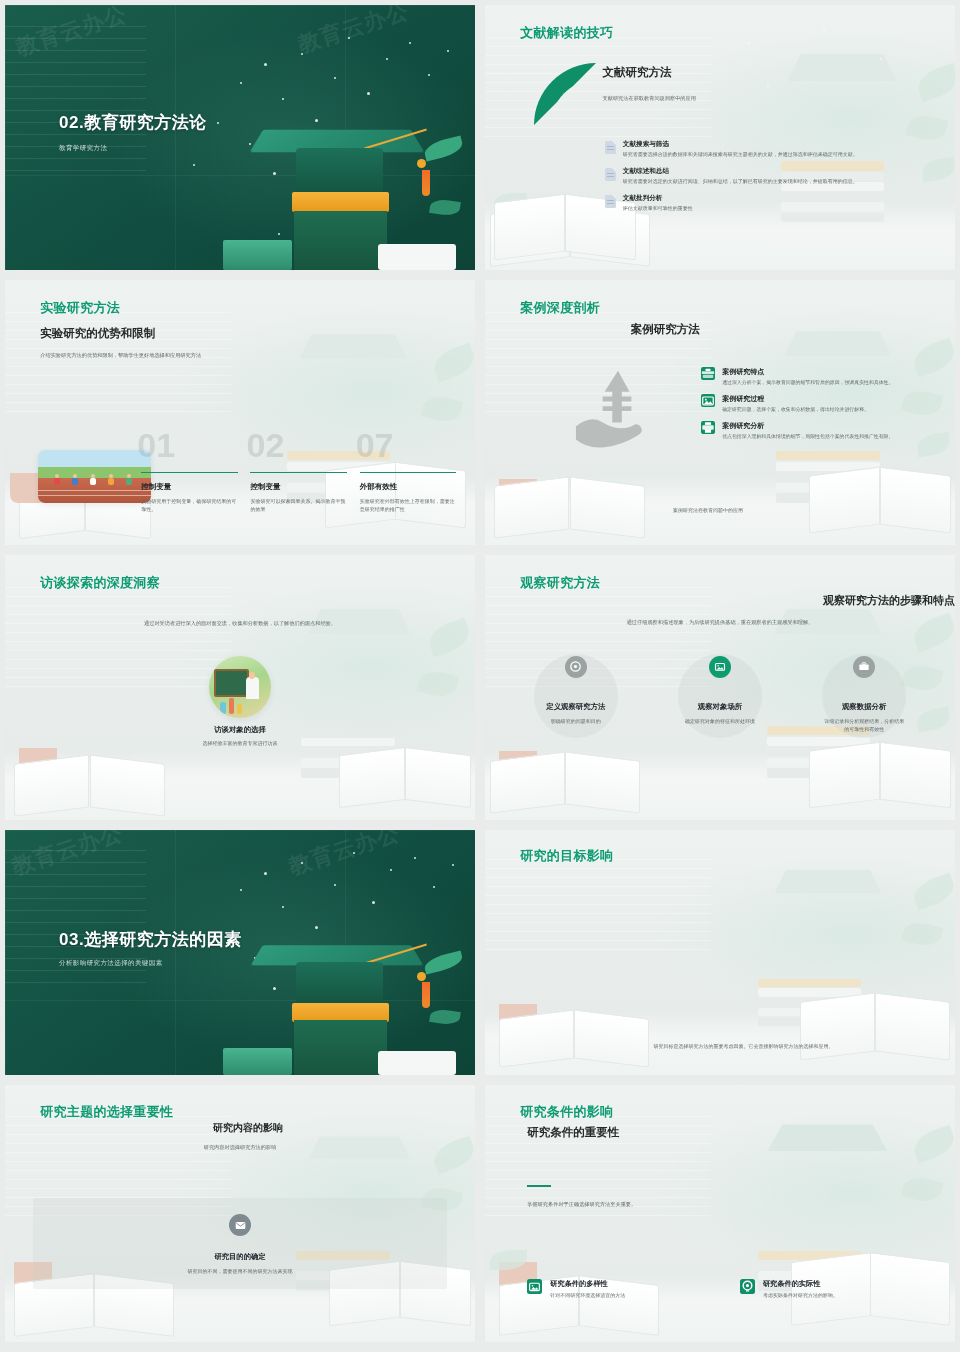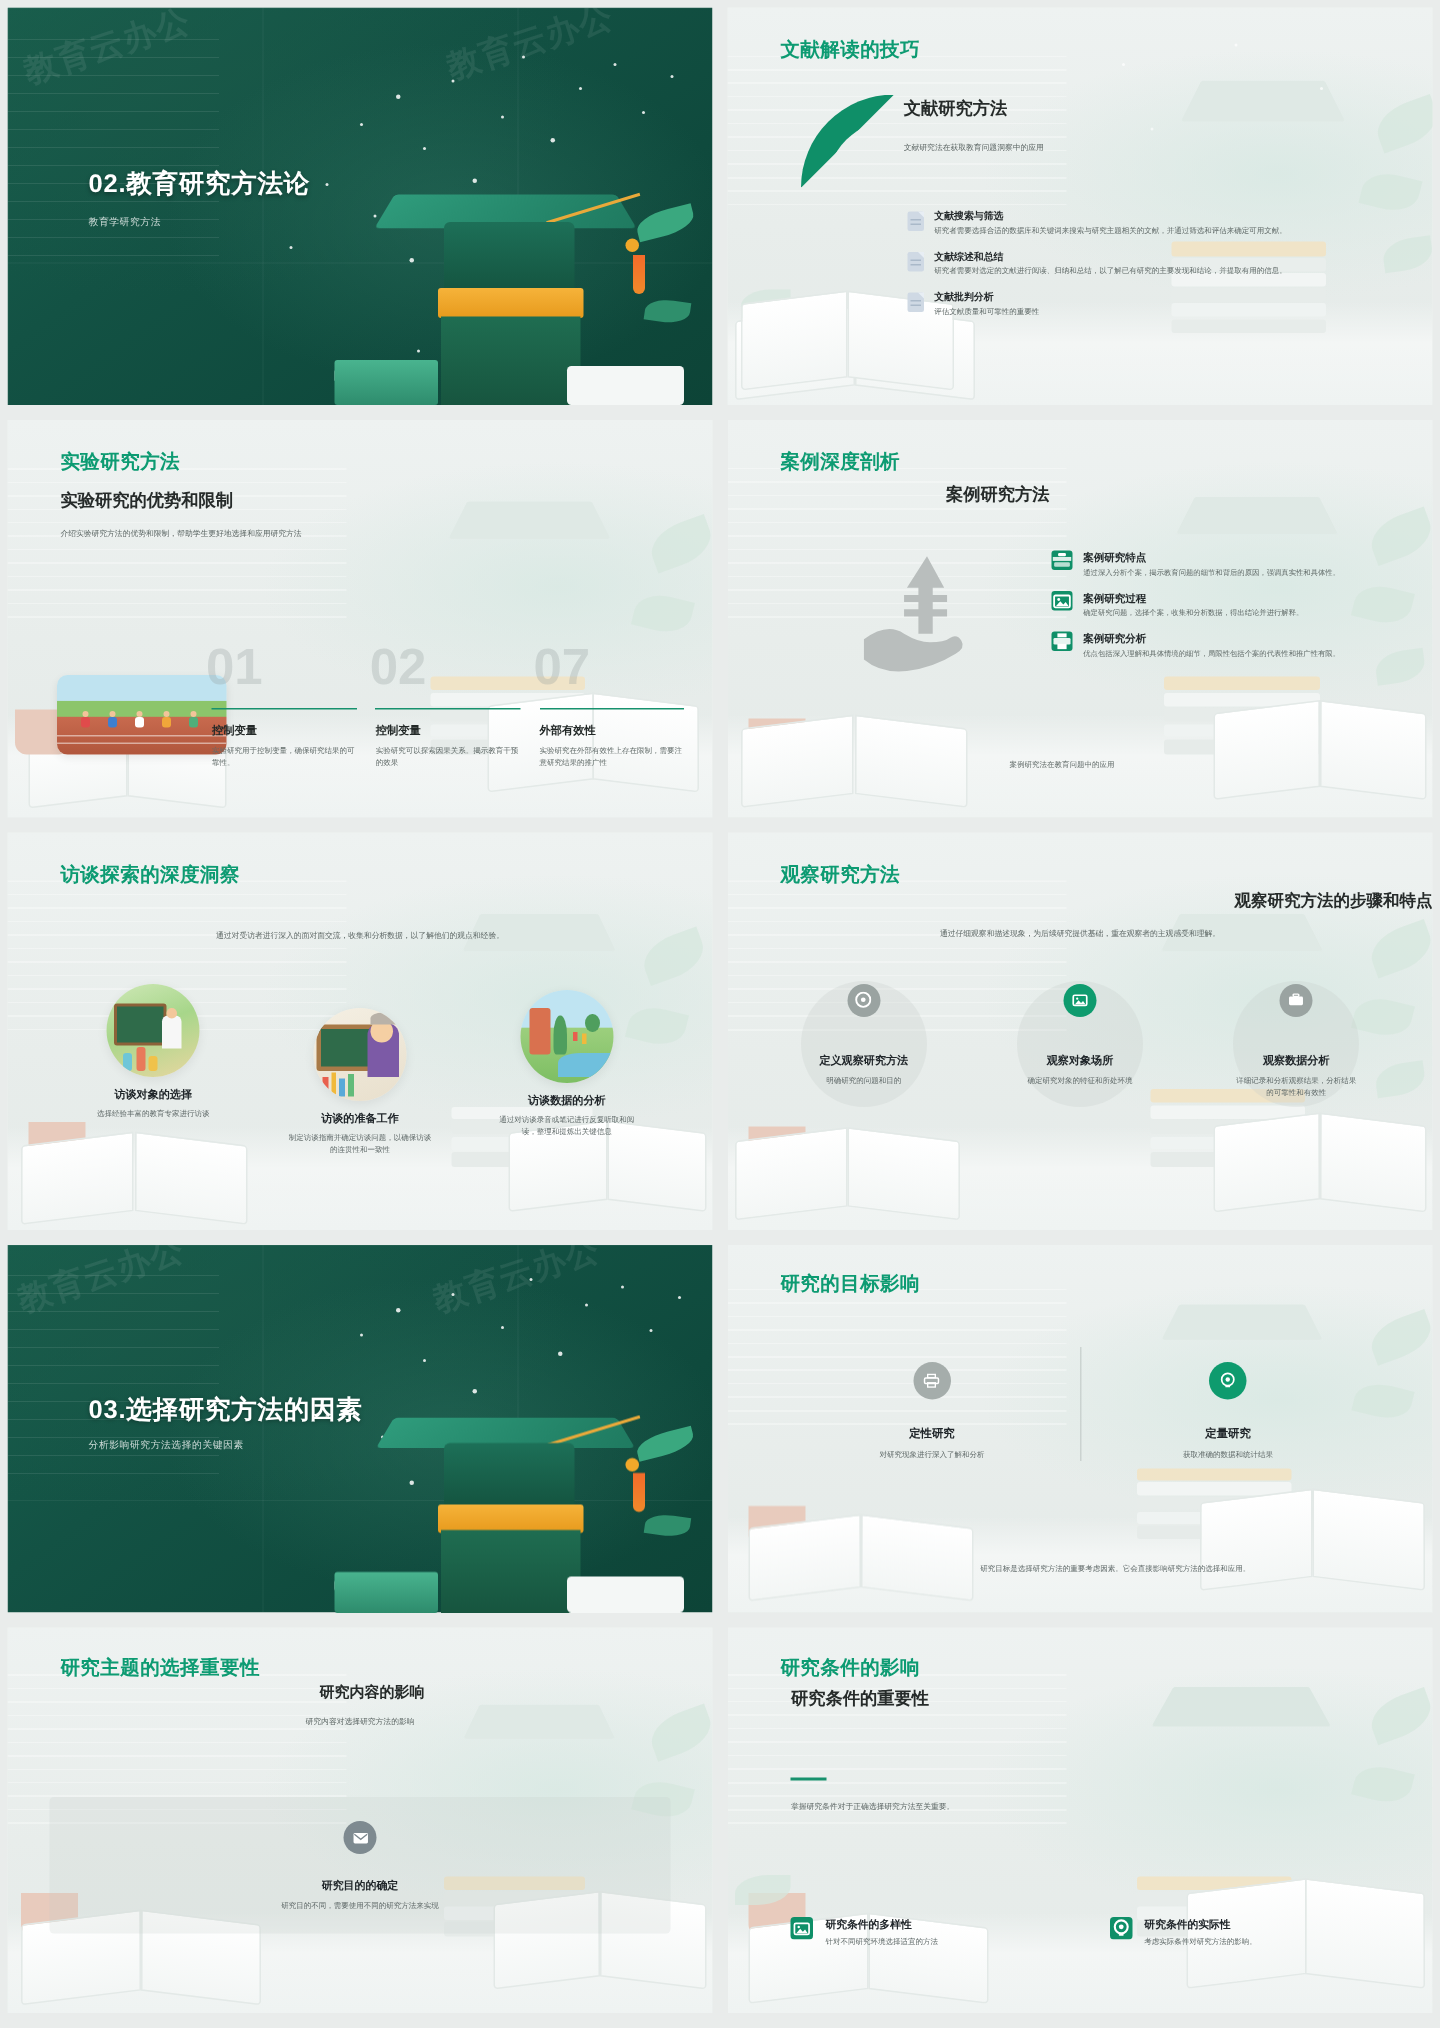--- a/index.html
+++ b/index.html
@@ -638,46 +638,20 @@
             <div style="position:absolute;left:8%;top:22%;width:56%;height:44%;background:#2f6b4a;border:2px solid #8c6239;border-radius:2px;"></div>
             <div style="position:absolute;left:60%;top:34%;width:20%;height:36%;background:#f7f7f7;border-radius:4px 4px 0 0;"></div>
             <div style="position:absolute;left:64%;top:26%;width:11%;height:11%;background:#f3c79a;border-radius:50%;"></div>
             <div style="position:absolute;left:18%;bottom:6%;width:10%;height:20%;background:#6ec6d8;border-radius:2px;"></div>
             <div style="position:absolute;left:32%;bottom:6%;width:9%;height:26%;background:#e87a5a;border-radius:2px;"></div>
             <div style="position:absolute;left:45%;bottom:6%;width:9%;height:16%;background:#f0c24a;border-radius:2px;"></div>
           </div>
           <h4>访谈对象的选择</h4>
           <p>选择经验丰富的教育专家进行访谈</p>
         </div>
-        <div class="iv-col mid">
-          <div class="iv-circ" style="background:linear-gradient(160deg,#f4efe3 0%,#e8dfcc 100%);">
-            <div style="position:absolute;left:4%;top:18%;width:62%;height:50%;background:#2f6b4a;border:3px solid #a87a48;border-radius:2px;"></div>
-            <div style="position:absolute;left:58%;top:16%;width:34%;height:58%;background:#7c5aa6;border-radius:8px 8px 0 0;"></div>
-            <div style="position:absolute;left:62%;top:14%;width:24%;height:24%;background:#f5cfa3;border-radius:50%;"></div>
-            <div style="position:absolute;left:62%;top:6%;width:26%;height:13%;background:#b9b2a8;border-radius:50% 50% 0 0;"></div>
-            <div style="position:absolute;left:10%;bottom:4%;width:6%;height:22%;background:#e8604e;"></div>
-            <div style="position:absolute;left:19%;bottom:4%;width:6%;height:26%;background:#f0b93c;"></div>
-            <div style="position:absolute;left:28%;bottom:4%;width:6%;height:20%;background:#59a9d8;"></div>
-            <div style="position:absolute;left:37%;bottom:4%;width:6%;height:24%;background:#62bb7a;"></div>
-          </div>
-          <h4>访谈的准备工作</h4>
-          <p>制定访谈指南并确定访谈问题，以确保访谈的连贯性和一致性</p>
-        </div>
-        <div class="iv-col r3">
-          <div class="iv-circ" style="background:linear-gradient(180deg,#bfe4f2 0%,#bfe4f2 40%,#9ccf7d 41%,#7dbe63 100%);">
-            <div style="position:absolute;left:10%;top:20%;width:22%;height:50%;background:#d9714f;border-radius:2px;"></div>
-            <div style="position:absolute;left:36%;top:28%;width:14%;height:42%;background:#4f9e5e;border-radius:50% 50% 20% 20%;"></div>
-            <div style="position:absolute;left:70%;top:26%;width:16%;height:20%;background:#4f9e5e;border-radius:50%;"></div>
-            <div style="position:absolute;left:40%;bottom:6%;width:60%;height:26%;background:#6fc0dd;border-radius:40% 0 0 0;"></div>
-            <div style="position:absolute;left:56%;top:46%;width:5%;height:10%;background:#e8604e;"></div>
-            <div style="position:absolute;left:66%;top:48%;width:5%;height:10%;background:#f0b93c;"></div>
-          </div>
-          <h4>访谈数据的分析</h4>
-          <p>通过对访谈录音或笔记进行反复听取和阅读，整理和提炼出关键信息</p>
-        </div>
       </div>
     </div>
   </div>
 
   <div class="slide-cell">
     <div class="slide">
       <div class="bg-light"></div>
       <div class="hlines"></div>
       <div class="illus">
         <div class="pot" style="left:3%;bottom:15%;width:8%;height:11%;"></div>
@@ -812,44 +786,20 @@
             <div class="pg r"></div>
         </div>
         <div class="book-open" style="right:1%;bottom:8%;left:auto;width:32%;height:24%;">
           <div class="pg l"></div>
             <div class="pg r"></div>
         </div>
       </div>
 
       <div class="s-title">研究的目标影响</div>
 
-      <div class="rg-row">
-        <div class="rg-col">
-          <div class="rg-badge">
-            <svg class="ico-svg" viewBox="0 0 16 14" width="12" height="11">
-                <rect x="4.6" y="1.4" width="6.8" height="2.8" fill="none" stroke="#fff" stroke-width="1.2"></rect>
-                <rect x="1.8" y="4.6" width="12.4" height="4.8" rx="1" fill="none" stroke="#fff" stroke-width="1.3"></rect>
-                <rect x="4.6" y="8.8" width="6.8" height="3.8" fill="none" stroke="#fff" stroke-width="1.2"></rect>
-              </svg>
-          </div>
-          <h4>定性研究</h4>
-          <p>对研究现象进行深入了解和分析</p>
-        </div>
-        <div class="rg-col">
-          <div class="rg-badge green">
-            <svg class="ico-svg" viewBox="0 0 16 16" width="13" height="13">
-                <circle cx="8" cy="7" r="5" fill="none" stroke="#fff" stroke-width="1.4"></circle>
-                <circle cx="8" cy="7" r="1.8" fill="#fff"></circle>
-                <rect x="6" y="12" width="4" height="1.4" rx=".7" fill="#fff"></rect>
-              </svg>
-          </div>
-          <h4>定量研究</h4>
-          <p>获取准确的数据和统计结果</p>
-        </div>
-      </div>
       <div class="rg-foot">研究目标是选择研究方法的重要考虑因素。它会直接影响研究方法的选择和应用。</div>
     </div>
   </div>
 
   <div class="slide-cell">
     <div class="slide">
       <div class="bg-light"></div>
       <div class="hlines"></div>
       <div class="illus">
         <div class="pot" style="left:2%;bottom:20%;width:8%;height:11%;"></div>

